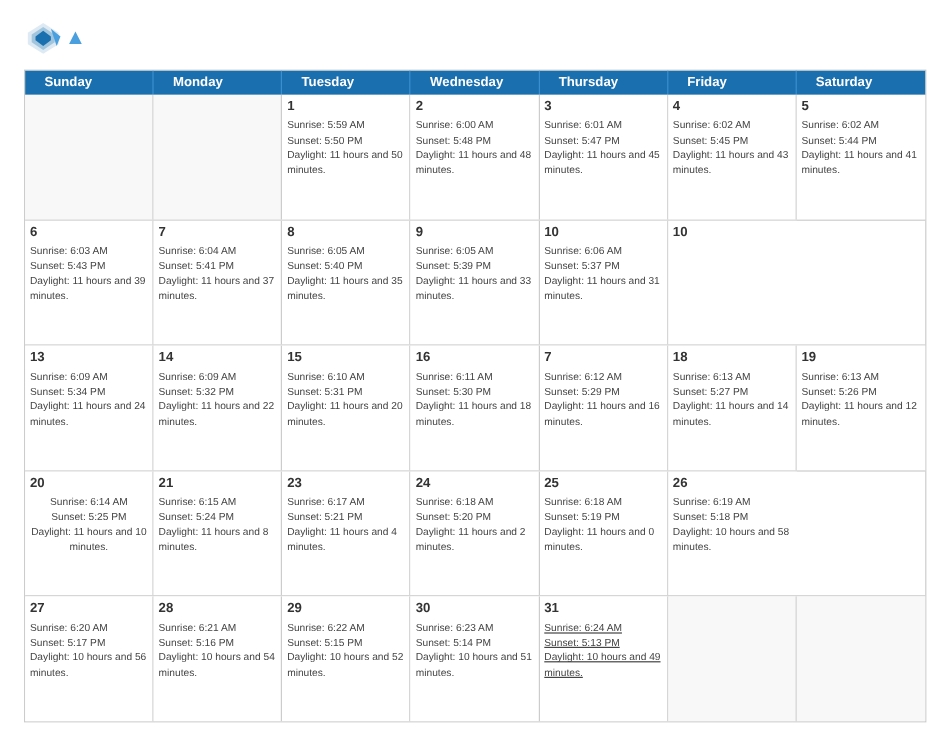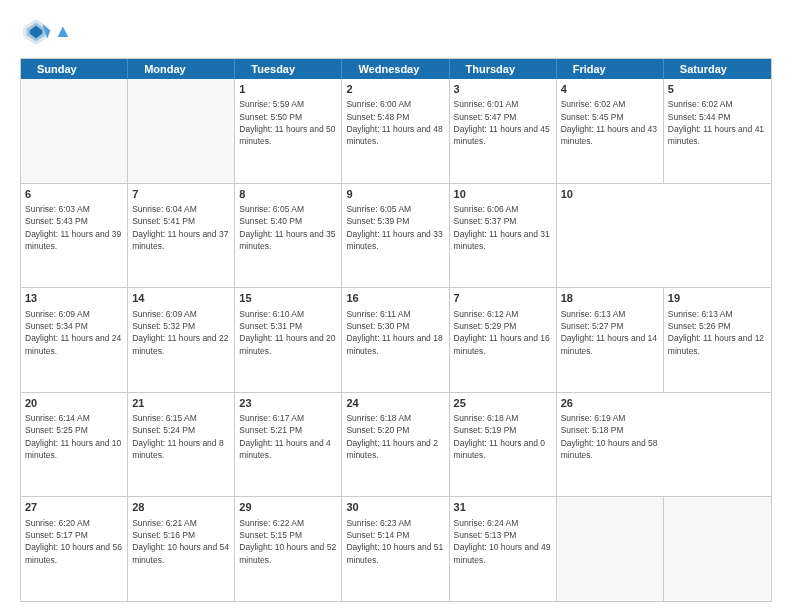--- a/index.html
+++ b/index.html
@@ -260,21 +260,21 @@
           <div class="cal-cell">
             <span class="day-number">19</span>
             <div class="cell-content" style="white-space: pre-line;">Sunrise: 6:13 AM
 Sunset: 5:26 PM
 Daylight: 11 hours and 12 minutes.</div>
           </div>
         </div>
         <div class="cal-row">
           <div class="cal-cell">
             <span class="day-number">20</span>
-            <div class="cell-content" style="white-space: pre-line;">Sunrise: 6:14 AM
+            <div class="cell-content" style="white-space: pre-line; text-align: center;">Sunrise: 6:14 AM
 Sunset: 5:25 PM
 Daylight: 11 hours and 10 minutes.</div>
           </div>
           <div class="cal-cell">
             <span class="day-number">21</span>
             <div class="cell-content" style="white-space: pre-line;">Sunrise: 6:15 AM
 Sunset: 5:24 PM
 Daylight: 11 hours and 8 minutes.</div>
           </div>
           <div class="cal-cell">
@@ -322,21 +322,21 @@
 Daylight: 10 hours and 52 minutes.</div>
           </div>
           <div class="cal-cell">
             <span class="day-number">30</span>
             <div class="cell-content" style="white-space: pre-line;">Sunrise: 6:23 AM
 Sunset: 5:14 PM
 Daylight: 10 hours and 51 minutes.</div>
           </div>
           <div class="cal-cell">
             <span class="day-number">31</span>
-            <div class="cell-content" style="white-space: pre-line;">Sunrise: 6:24 AM
+            <div class="cell-content" style="white-space: pre-line; text-decoration: underline;">Sunrise: 6:24 AM
 Sunset: 5:13 PM
 Daylight: 10 hours and 49 minutes.</div>
           </div>
           <div class="cal-cell empty"></div>
           <div class="cal-cell empty"></div>
         </div>
       </div>
   </div>
 </div>
 

